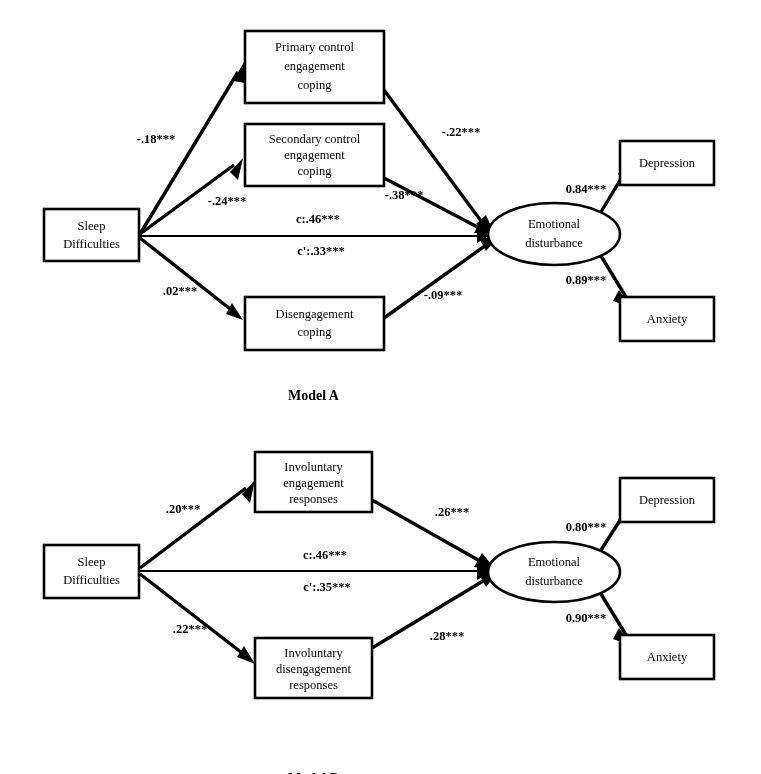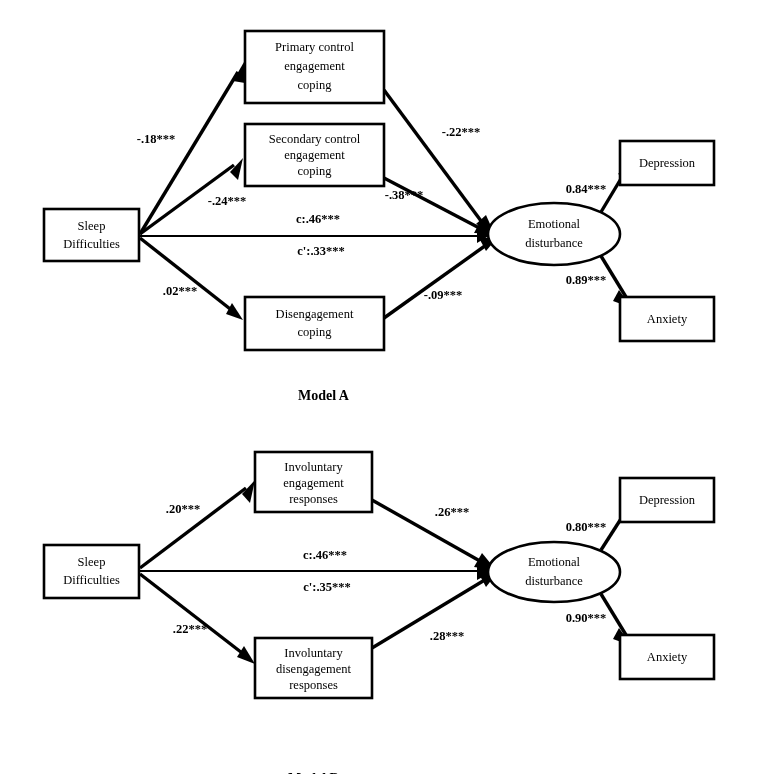--- a/index.html
+++ b/index.html
@@ -61,21 +61,21 @@
     dominant-baseline: middle;
   }
   .caption {
     position: absolute;
     font-family: "Liberation Serif", "DejaVu Serif", serif;
     font-size: 14px;
     font-weight: bold;
     color: #000000;
     white-space: nowrap;
   }
-  #caption-a { left: 298px; top: 388px; }
+  #caption-a { left: 288px; top: 388px; }
   #caption-b { left: 288px; top: 771px; }
 </style>
 </head>
 <body>
 
 <div class="page">
 
   <svg id="model-a-svg" class="model-svg" width="761" height="390" viewBox="0 0 761 390">
 
     <g>

